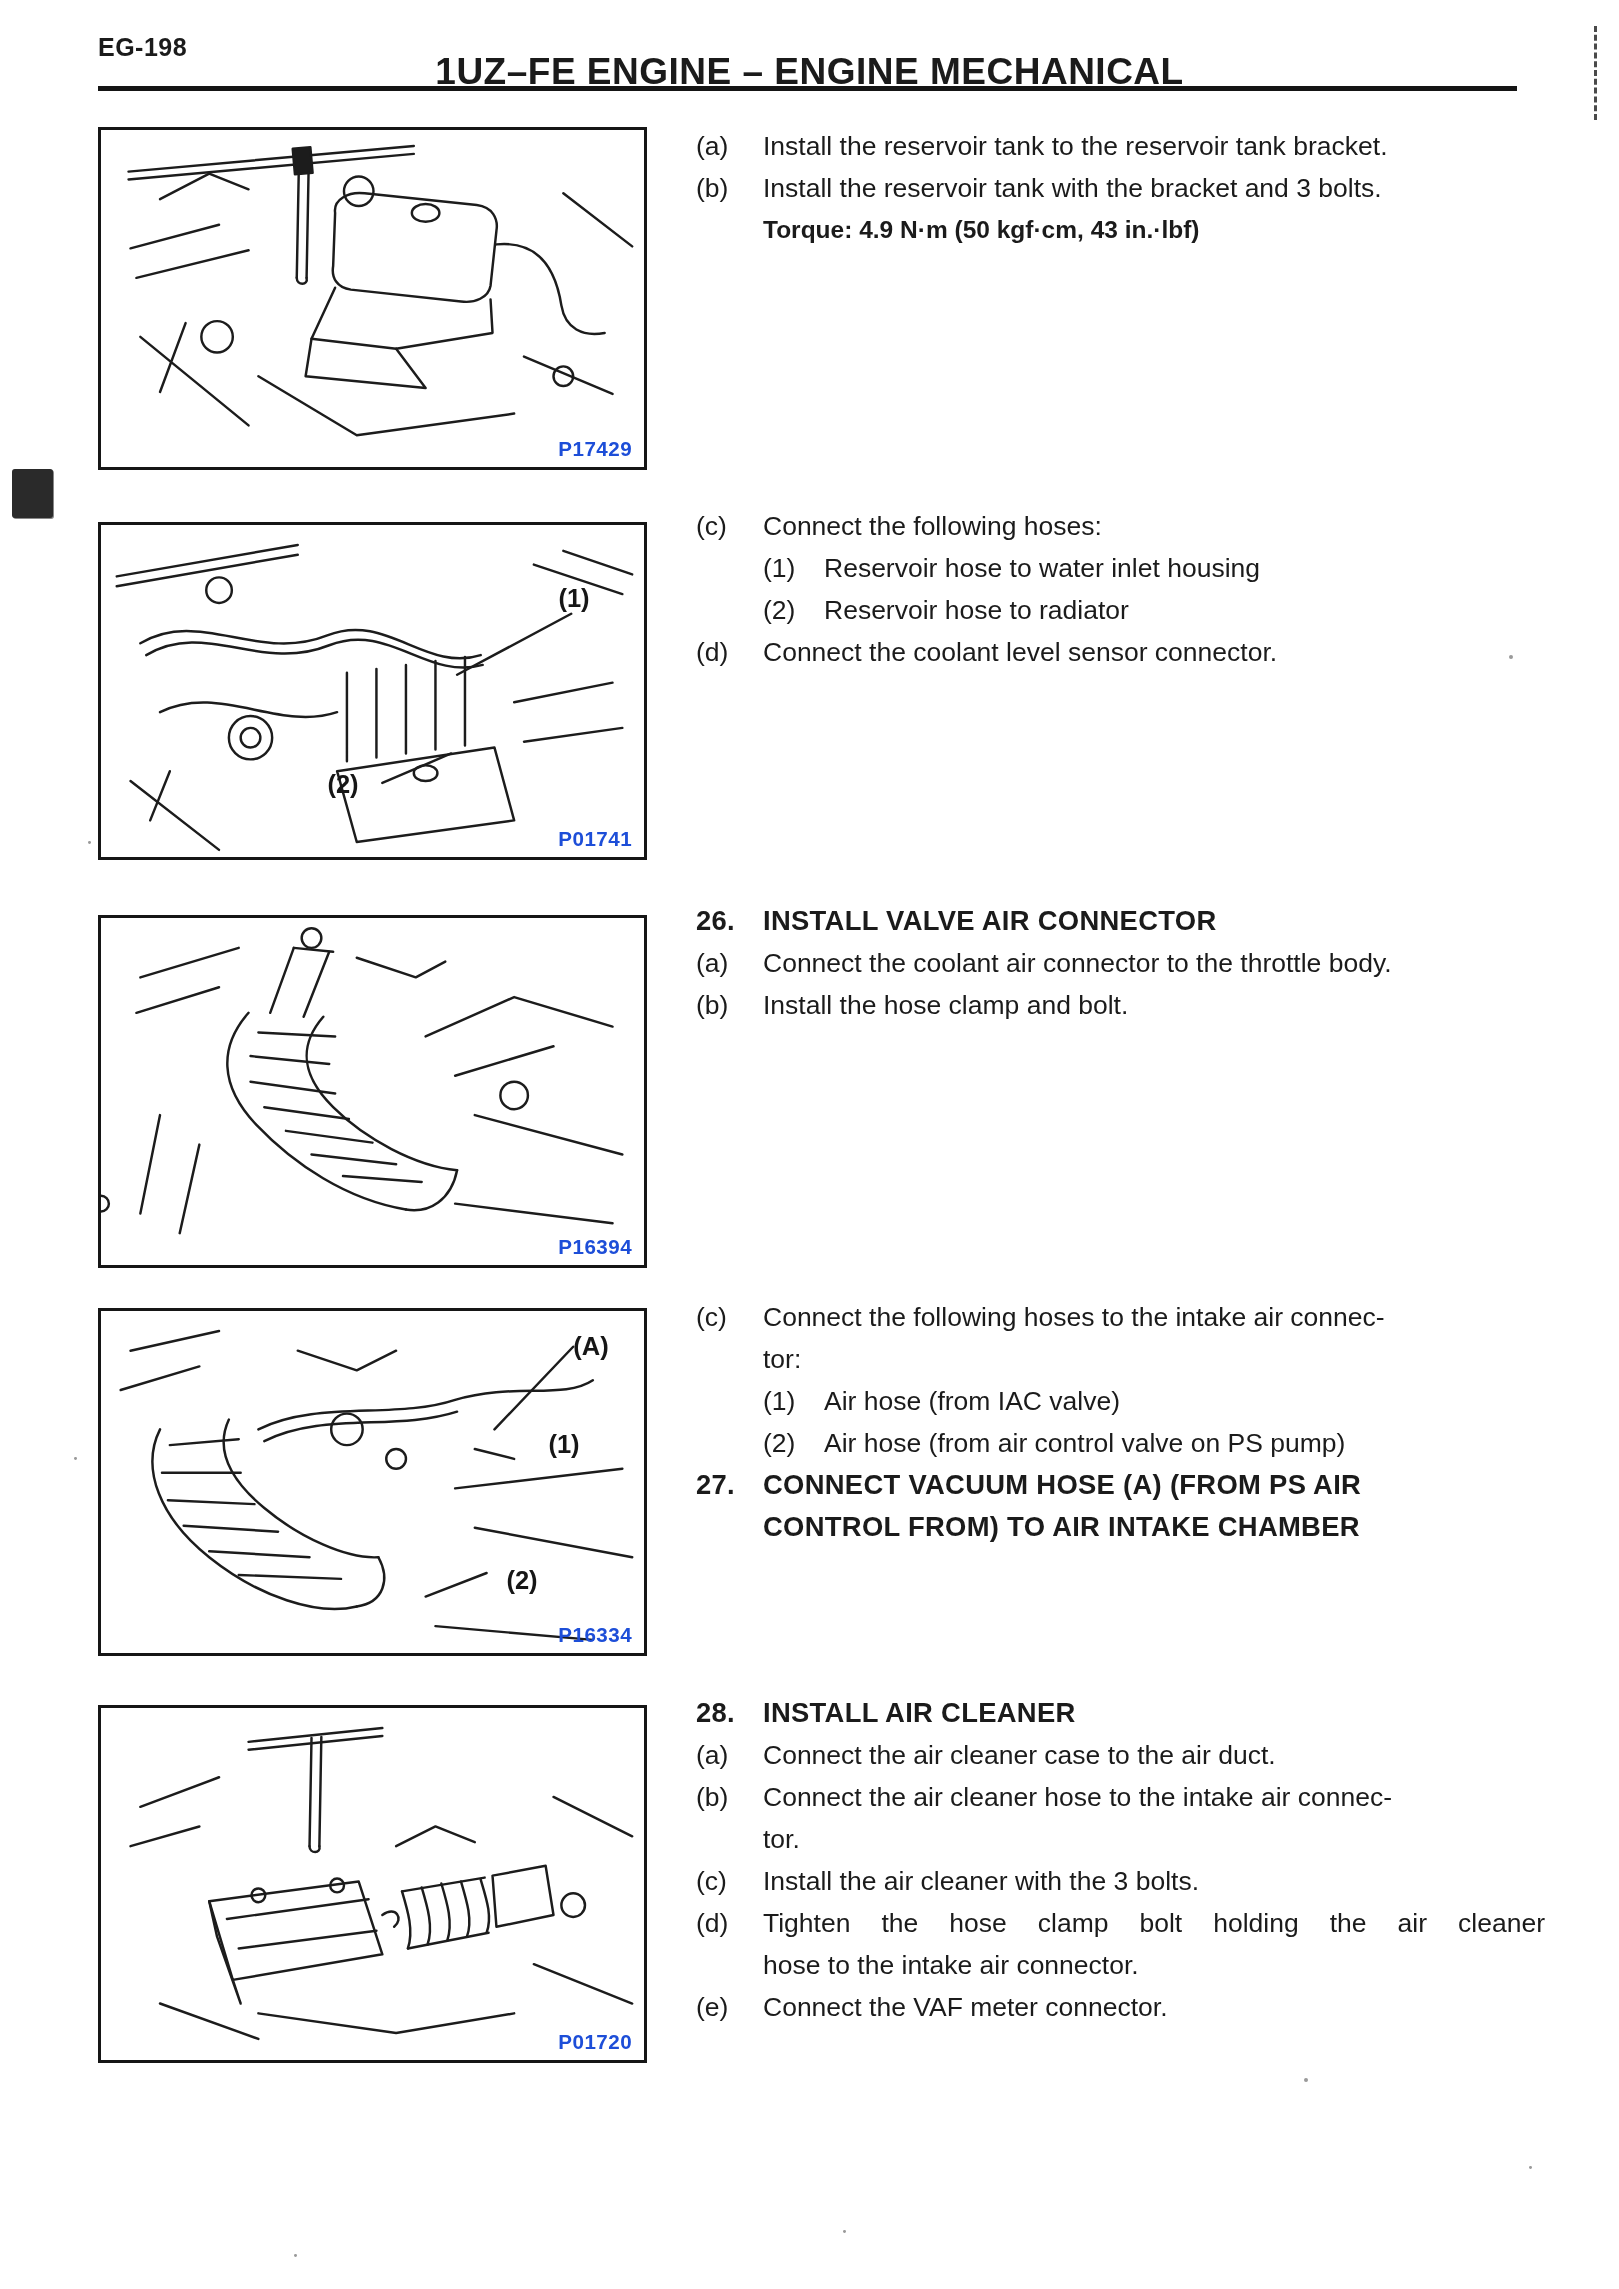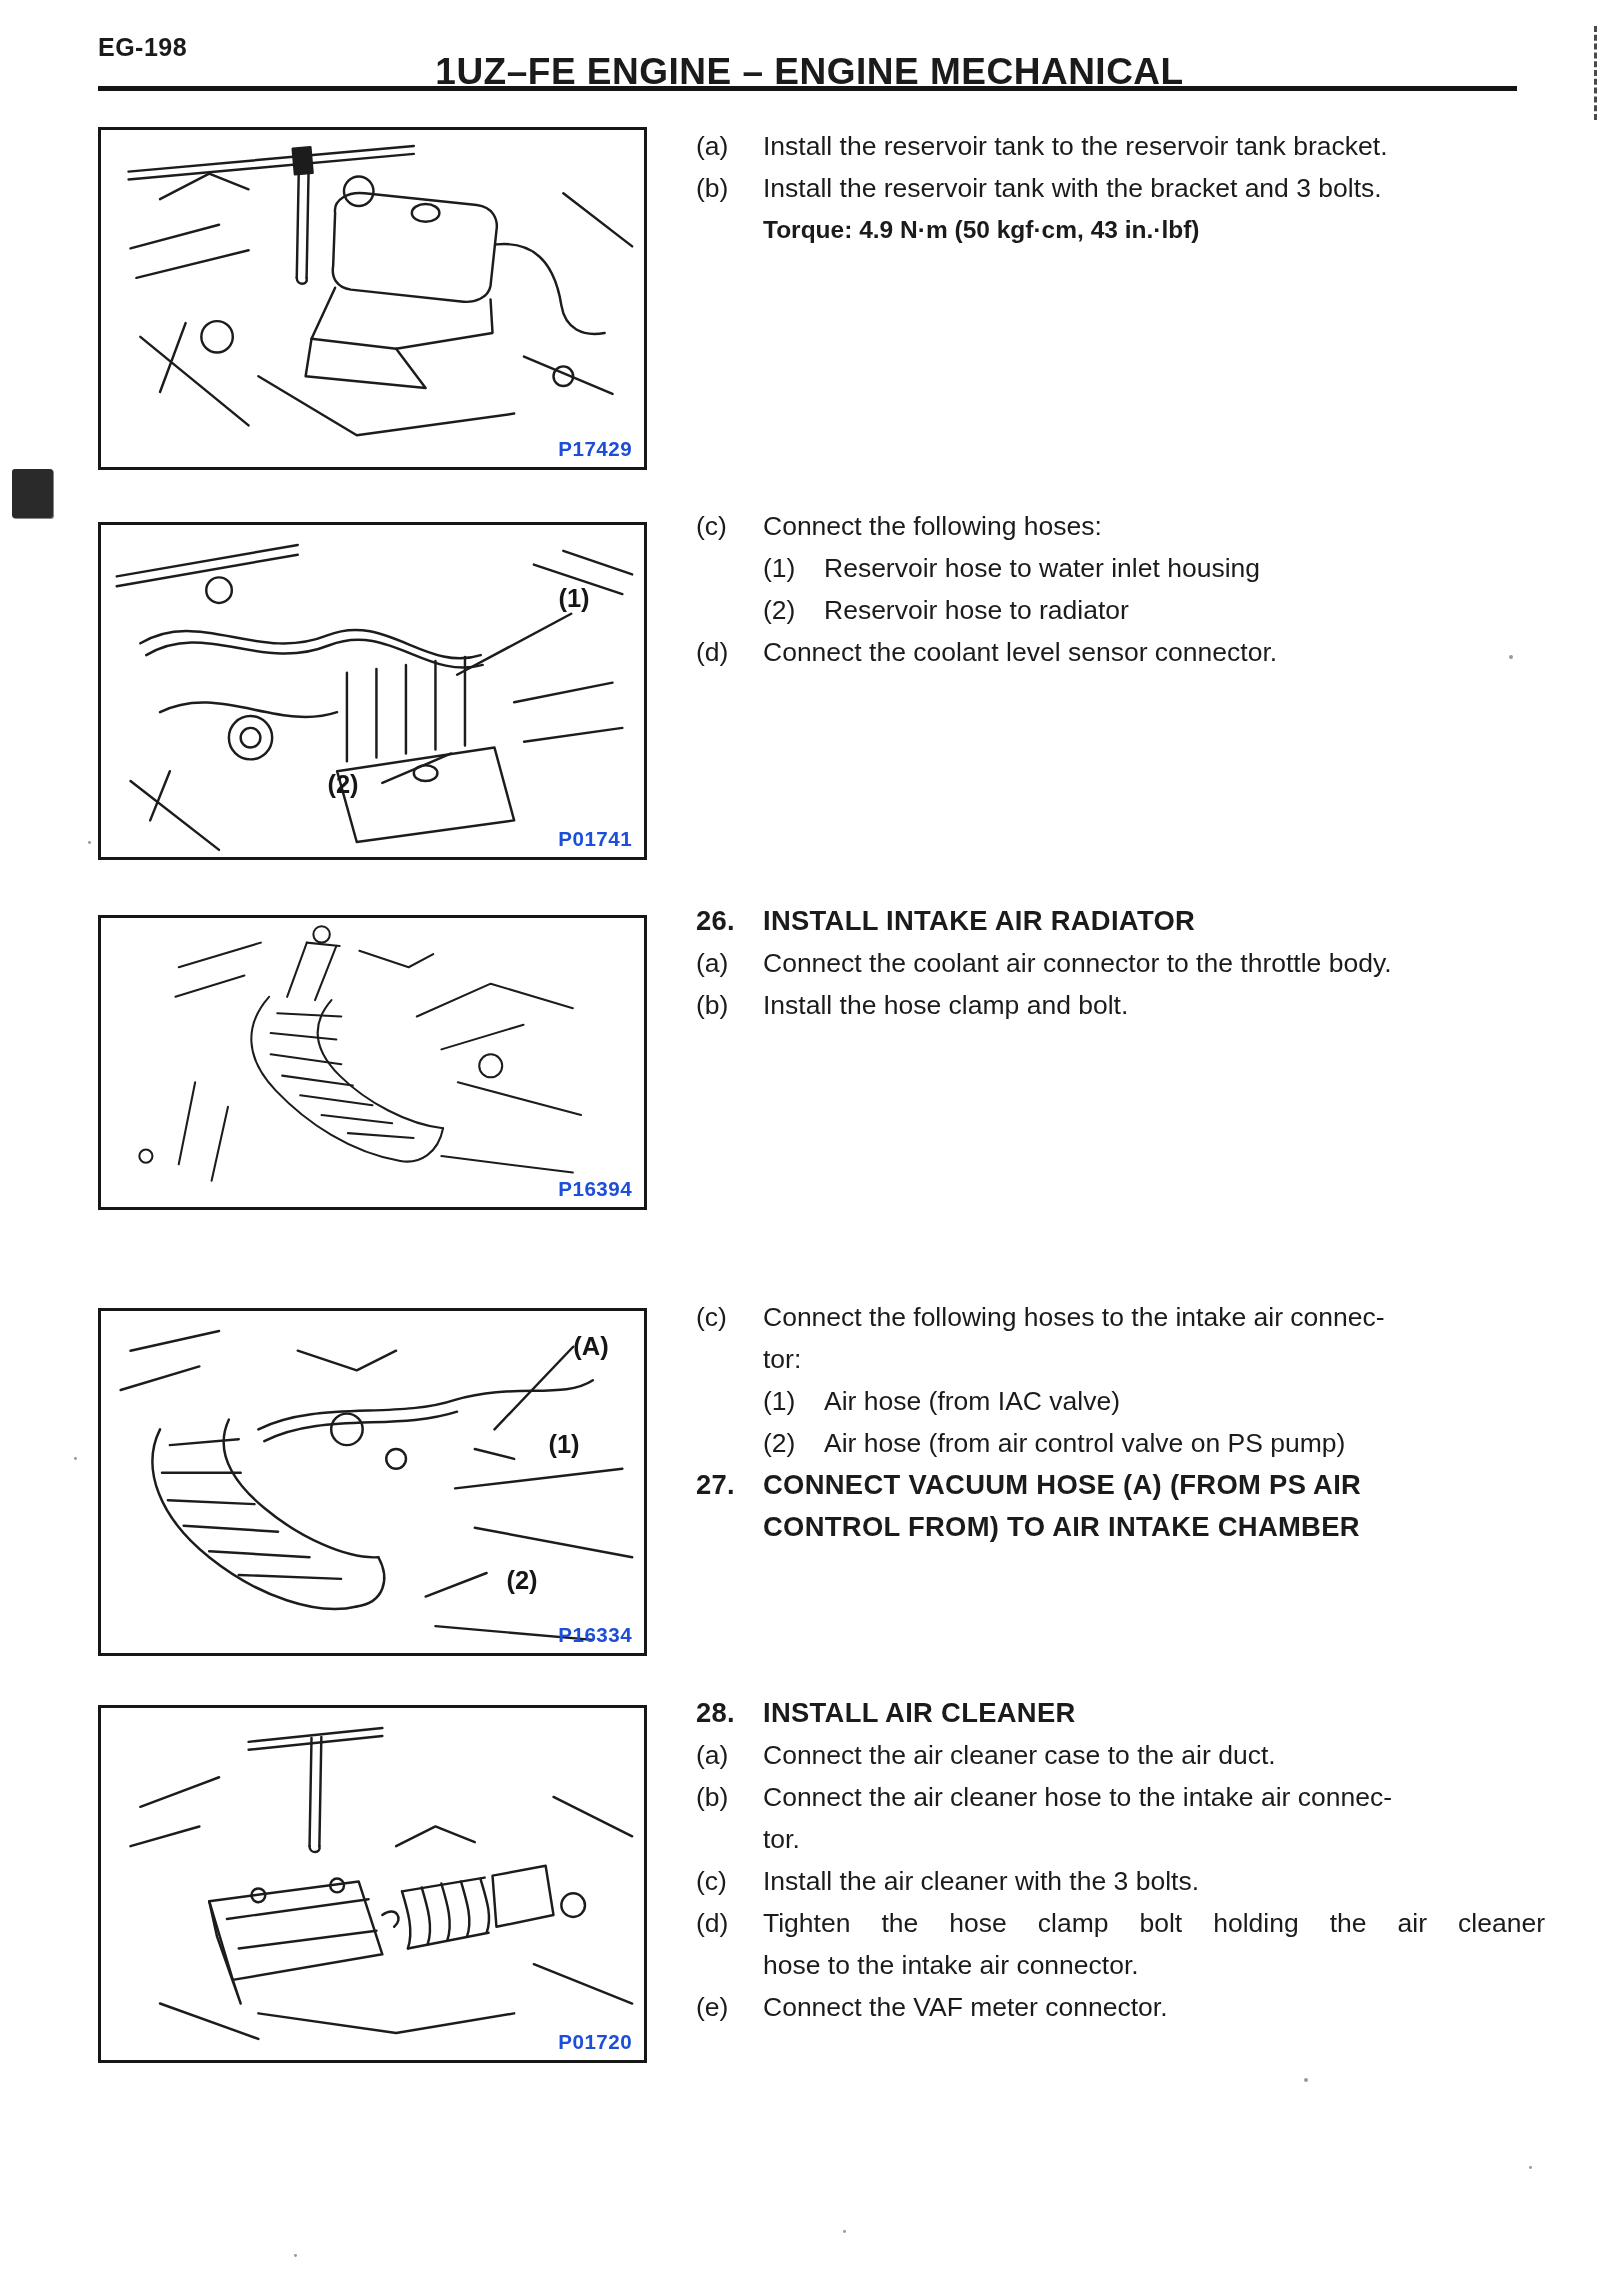--- a/index.html
+++ b/index.html
@@ -113,21 +113,21 @@
       <path d="M420,180 L520,160 M430,220 L530,206"></path>
       <path d="M30,260 L120,330 M70,250 L50,300"></path>
       <ellipse cx="330" cy="252" rx="12" ry="8"></ellipse>
       <path d="M440,40 L530,70 M470,26 L540,50"></path>
     </svg>
     <span class="callout" style="left:473px;top:73px">(1)</span>
     <span class="callout" style="left:242px;top:259px">(2)</span>
     <span class="figcode">P01741</span>
   </div>
 
-  <div class="figbox" style="top:915px;height:295px">
+  <div class="figbox" style="top:915px;height:353px">
     <svg viewBox="0 0 552 352" fill="none" stroke="#1c1c1c" stroke-width="2.5" stroke-linecap="round" stroke-linejoin="round">
       <path d="M196,30 L172,96 M232,34 L206,100"></path>
       <path d="M196,30 L236,34"></path>
       <circle cx="214" cy="20" r="10"></circle>
       <path d="M150,96 C120,130 120,170 158,210 C196,250 250,286 310,296"></path>
       <path d="M226,100 C200,130 204,160 236,192 C268,224 320,252 362,256"></path>
       <path d="M160,116 L238,120 M152,140 L232,148 M152,166 L238,178 M166,192 L252,204 M188,216 L276,228 M214,240 L300,250 M246,262 L326,268"></path>
       <path d="M310,296 C334,300 356,286 362,256"></path>
       <path d="M40,60 L140,30 M36,96 L120,70"></path>
       <path d="M60,200 L40,300 M100,230 L80,320"></path>
@@ -215,21 +215,21 @@
     </div>
     <div class="row">
       <span class="num">(d)</span>
       <span class="txt">Connect the coolant level sensor connector.</span>
     </div>
   </div>
 
   <div class="tblock" style="top:900px">
     <div class="row head">
       <span class="num">26.</span>
-      <span class="txt">INSTALL INTAKE AIR RADIATOR</span>
+      <span class="txt">INSTALL VALVE AIR CONNECTOR</span>
     </div>
     <div class="row">
       <span class="num">(a)</span>
       <span class="txt">Connect the coolant air connector to the throttle body.</span>
     </div>
     <div class="row">
       <span class="num">(b)</span>
       <span class="txt">Install the hose clamp and bolt.</span>
     </div>
   </div>

